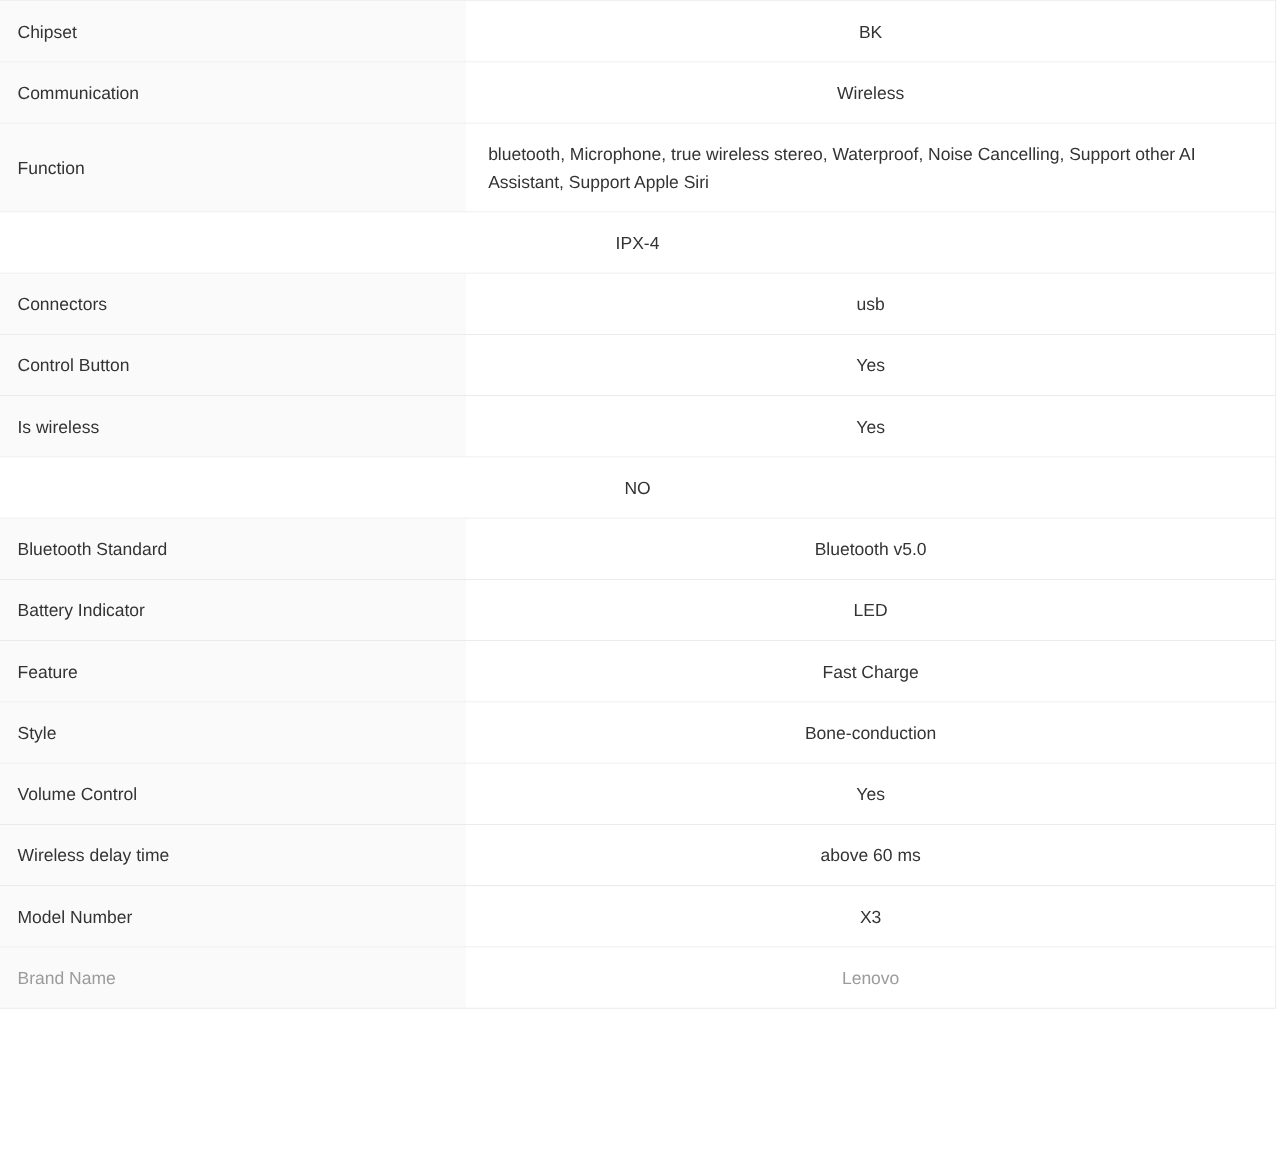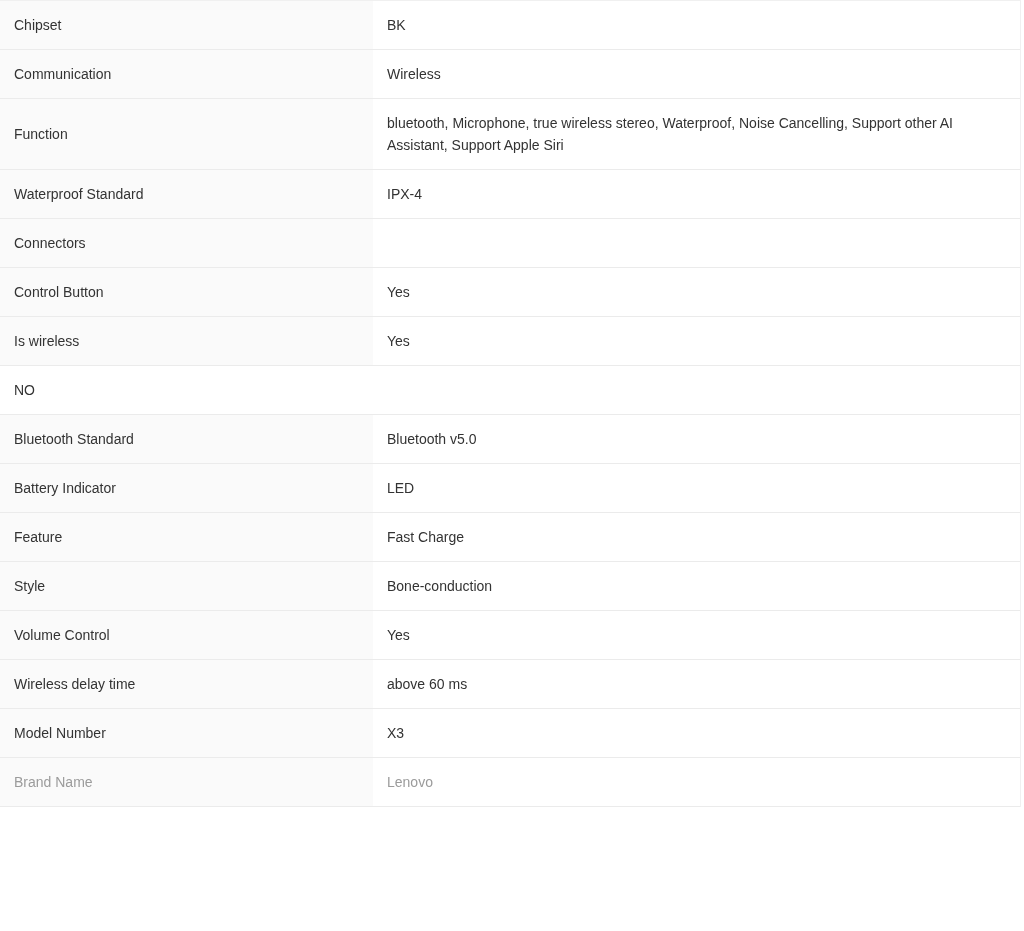--- a/index.html
+++ b/index.html
@@ -40,20 +40,21 @@
   }
   .spec-value{
     flex:1;
     background:#ffffff;
     padding:13px 14px;
     font-size:14px;
     line-height:22px;
     color:var(--text);
     display:flex;
     align-items:center;
+    justify-content:center;
   }
   .spec-value span{
     display:block;
     max-width:612px;
   }
   .spec-row.muted .spec-label,
   .spec-row.muted .spec-value{
     color:var(--muted);
   }
 </style>
@@ -76,28 +77,30 @@
   </div>
 
   <div class="spec-row">
     <div class="spec-label">Function</div>
     <div class="spec-value">
         <span>bluetooth, Microphone, true wireless stereo, Waterproof, Noise Cancelling, Support other AI Assistant, Support Apple Siri</span>
       </div>
   </div>
 
   <div class="spec-row">
-    <div class="spec-label">Waterproof Standard</div>
     <div class="spec-value">
         <span>IPX-4</span>
       </div>
   </div>
 
   <div class="spec-row">
     <div class="spec-label">Connectors</div>
+    <div class="spec-value">
+        <span>usb</span>
+      </div>
   </div>
 
 
   <div class="spec-row">
     <div class="spec-label">Control Button</div>
     <div class="spec-value">
         <span>Yes</span>
       </div>
   </div>
 

